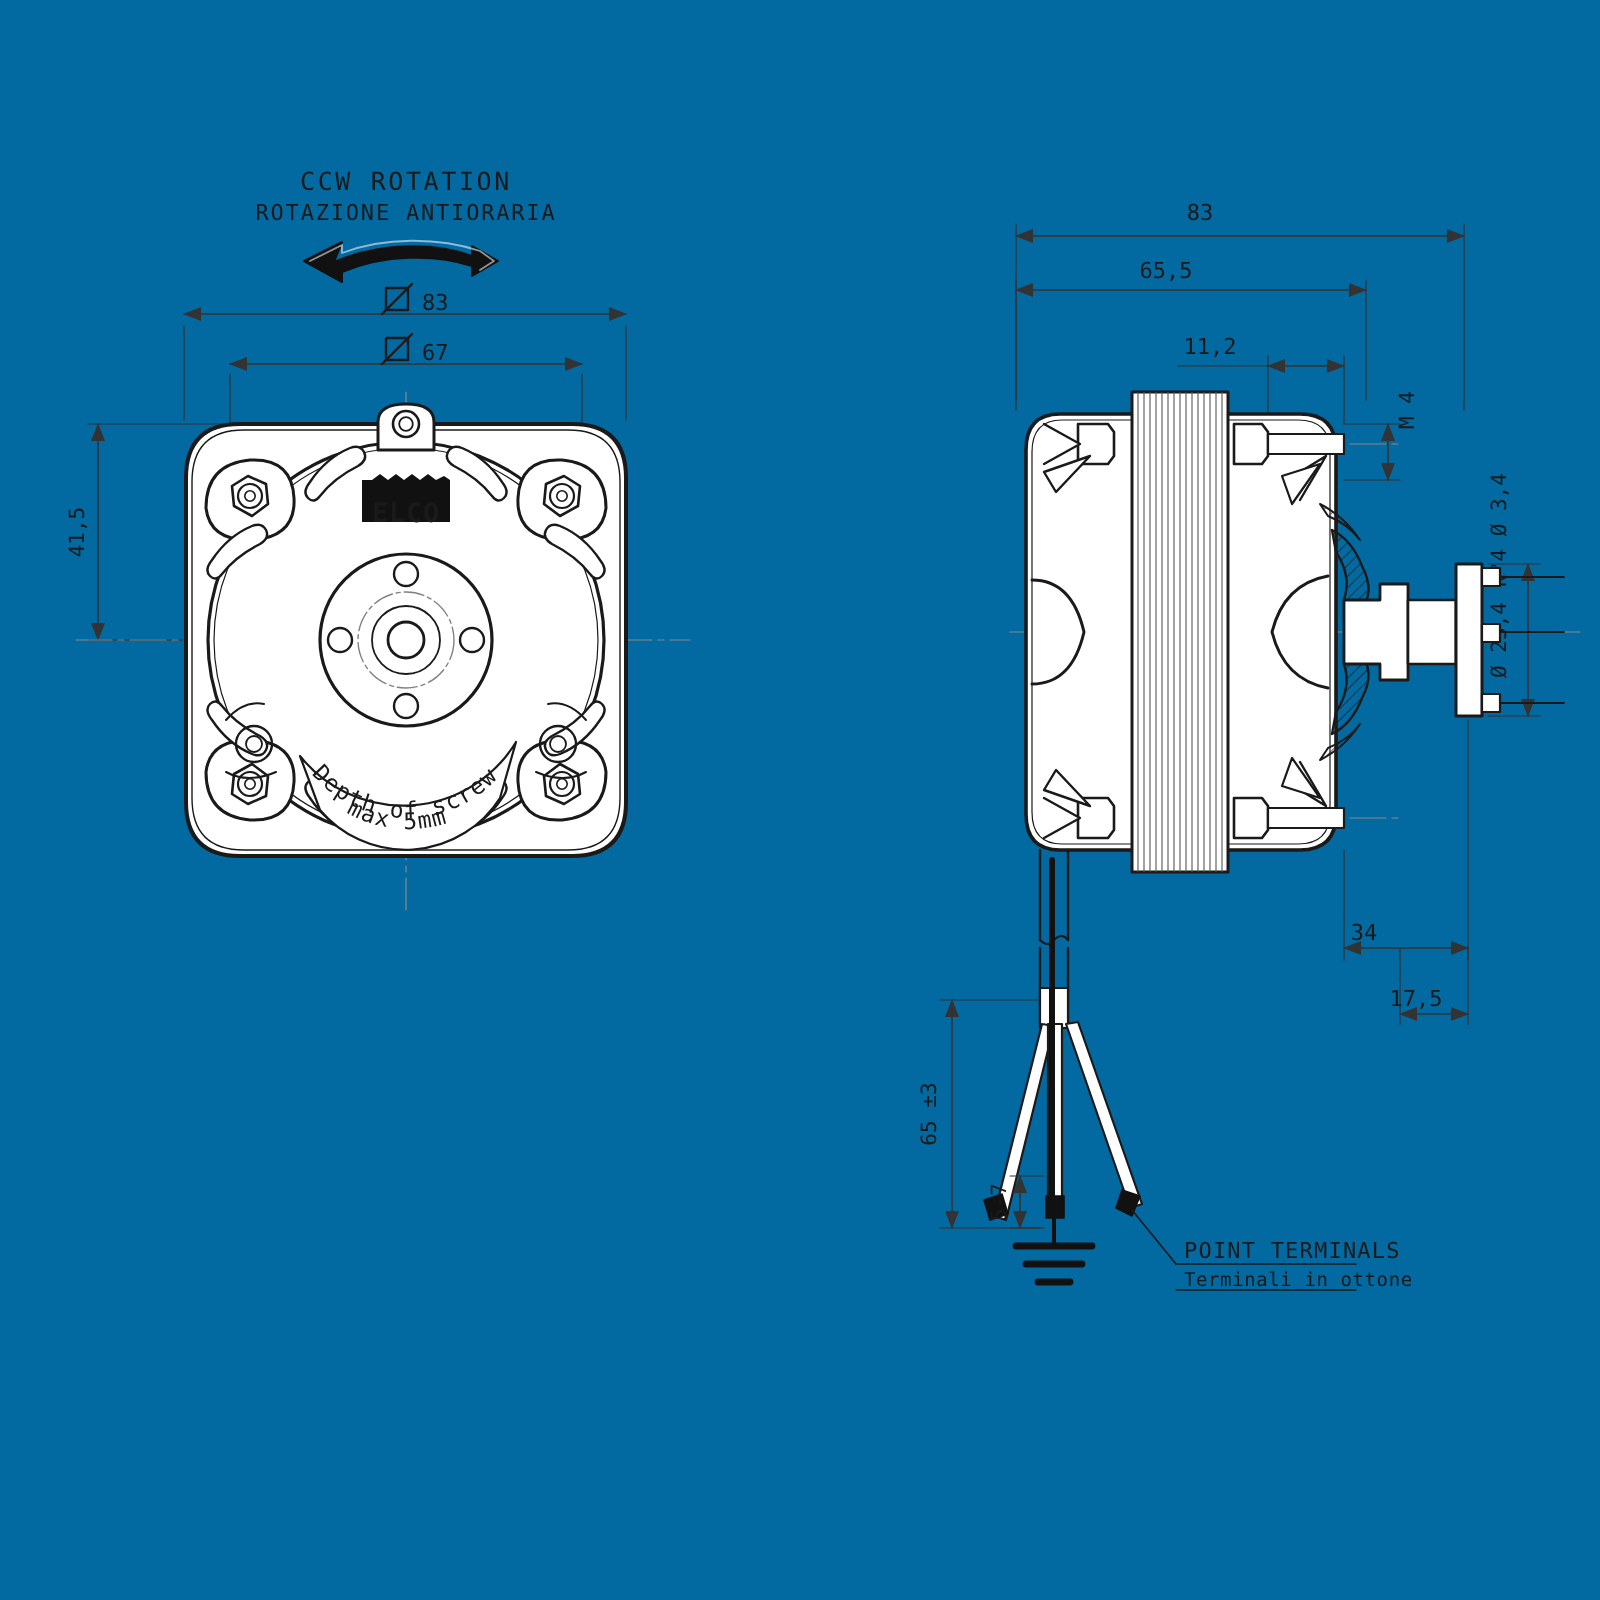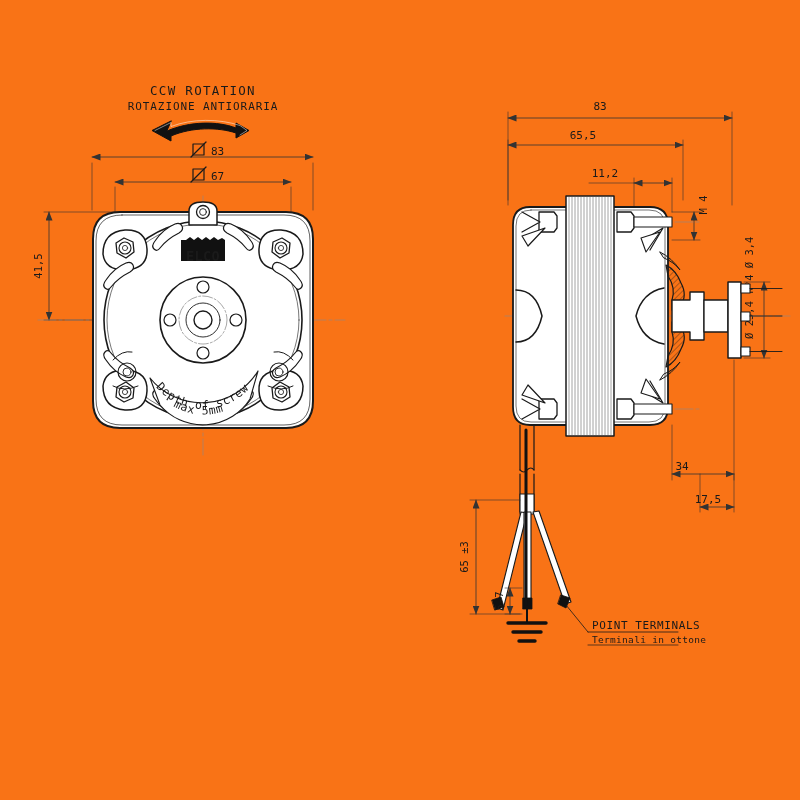--- a/index.html
+++ b/index.html
@@ -1,18 +1,18 @@
 <!DOCTYPE html>
 <html><head>
 <meta charset="utf-8">
 <style>
   html,body{margin:0;padding:0;background:#ffffff;}
   body{width:800px;height:800px;overflow:hidden;
        font-family:"DejaVu Sans Mono","Liberation Mono",monospace;}
-  #stage{position:relative;width:800px;height:800px;background:#f97316;text-decoration:underline;}
+  #stage{position:relative;width:800px;height:800px;background:#0369a1;text-decoration:underline;}
   svg{display:block;}
   text{font-family:"DejaVu Sans Mono","Liberation Mono",monospace;fill:#1a1a1a;}
 </style>
 </head>
 <body>
 
 <div id="stage">
 <svg width="800" height="800" viewBox="0 0 800 800">
 
   <defs>

